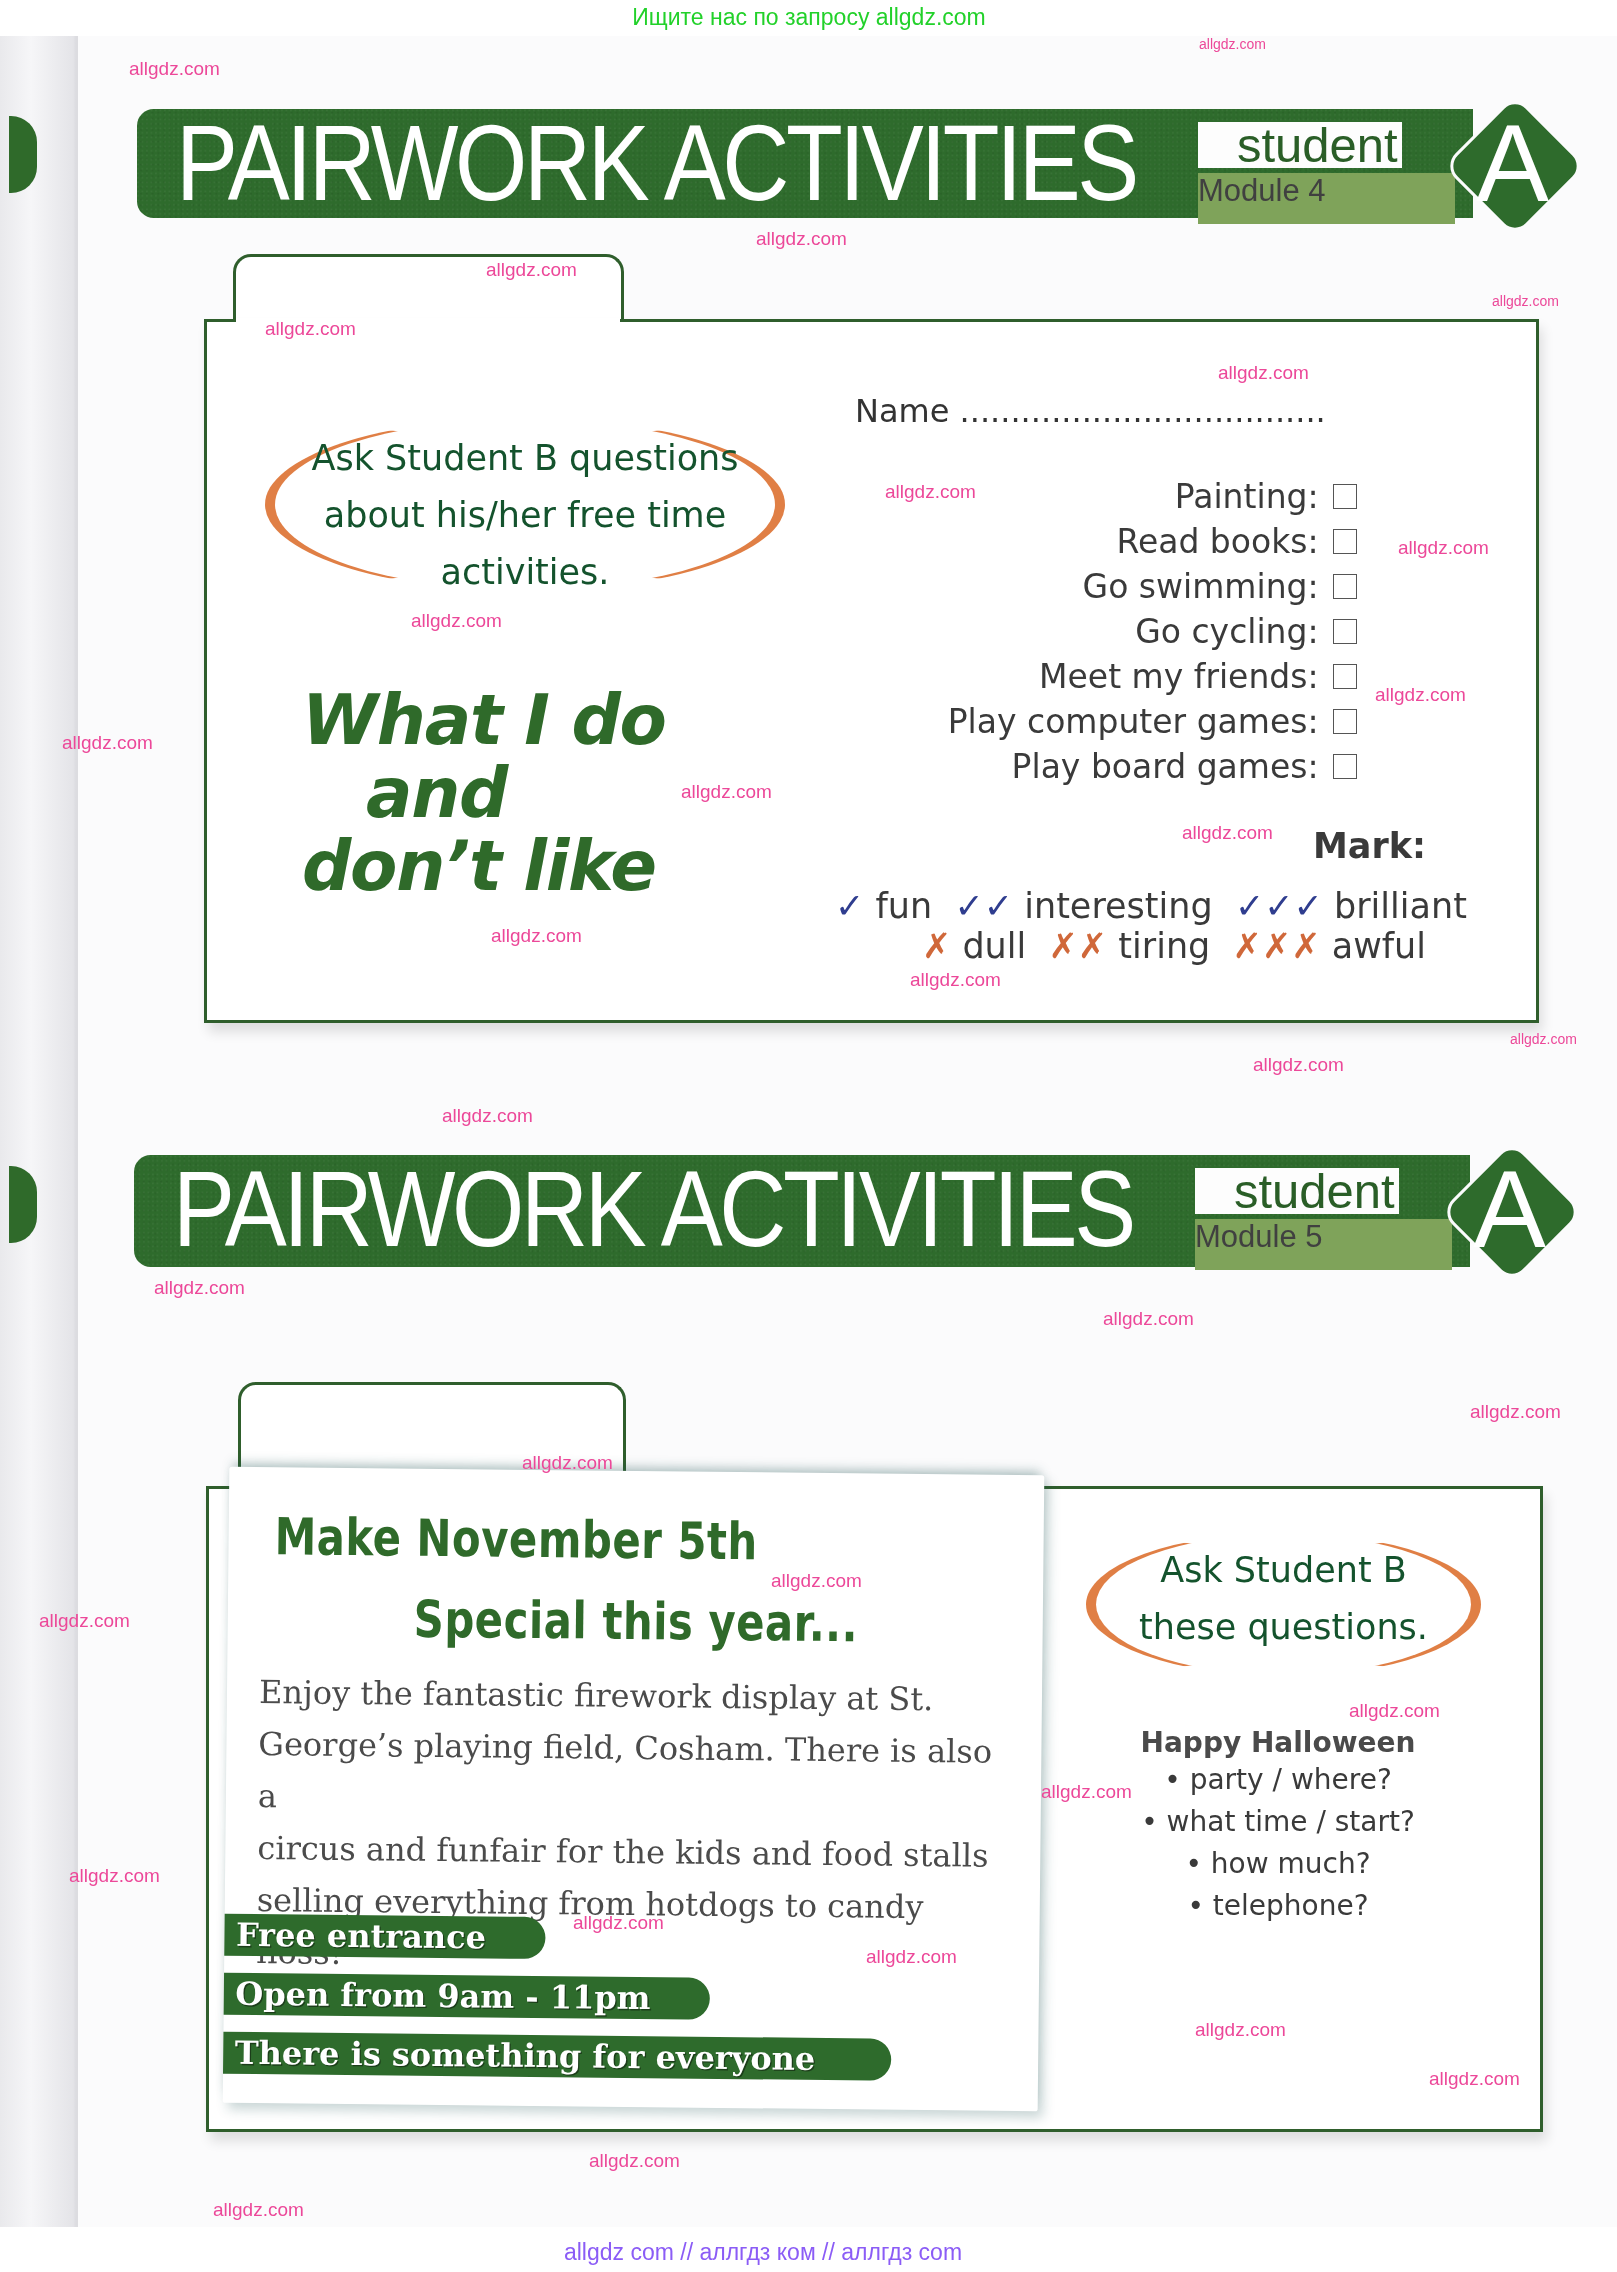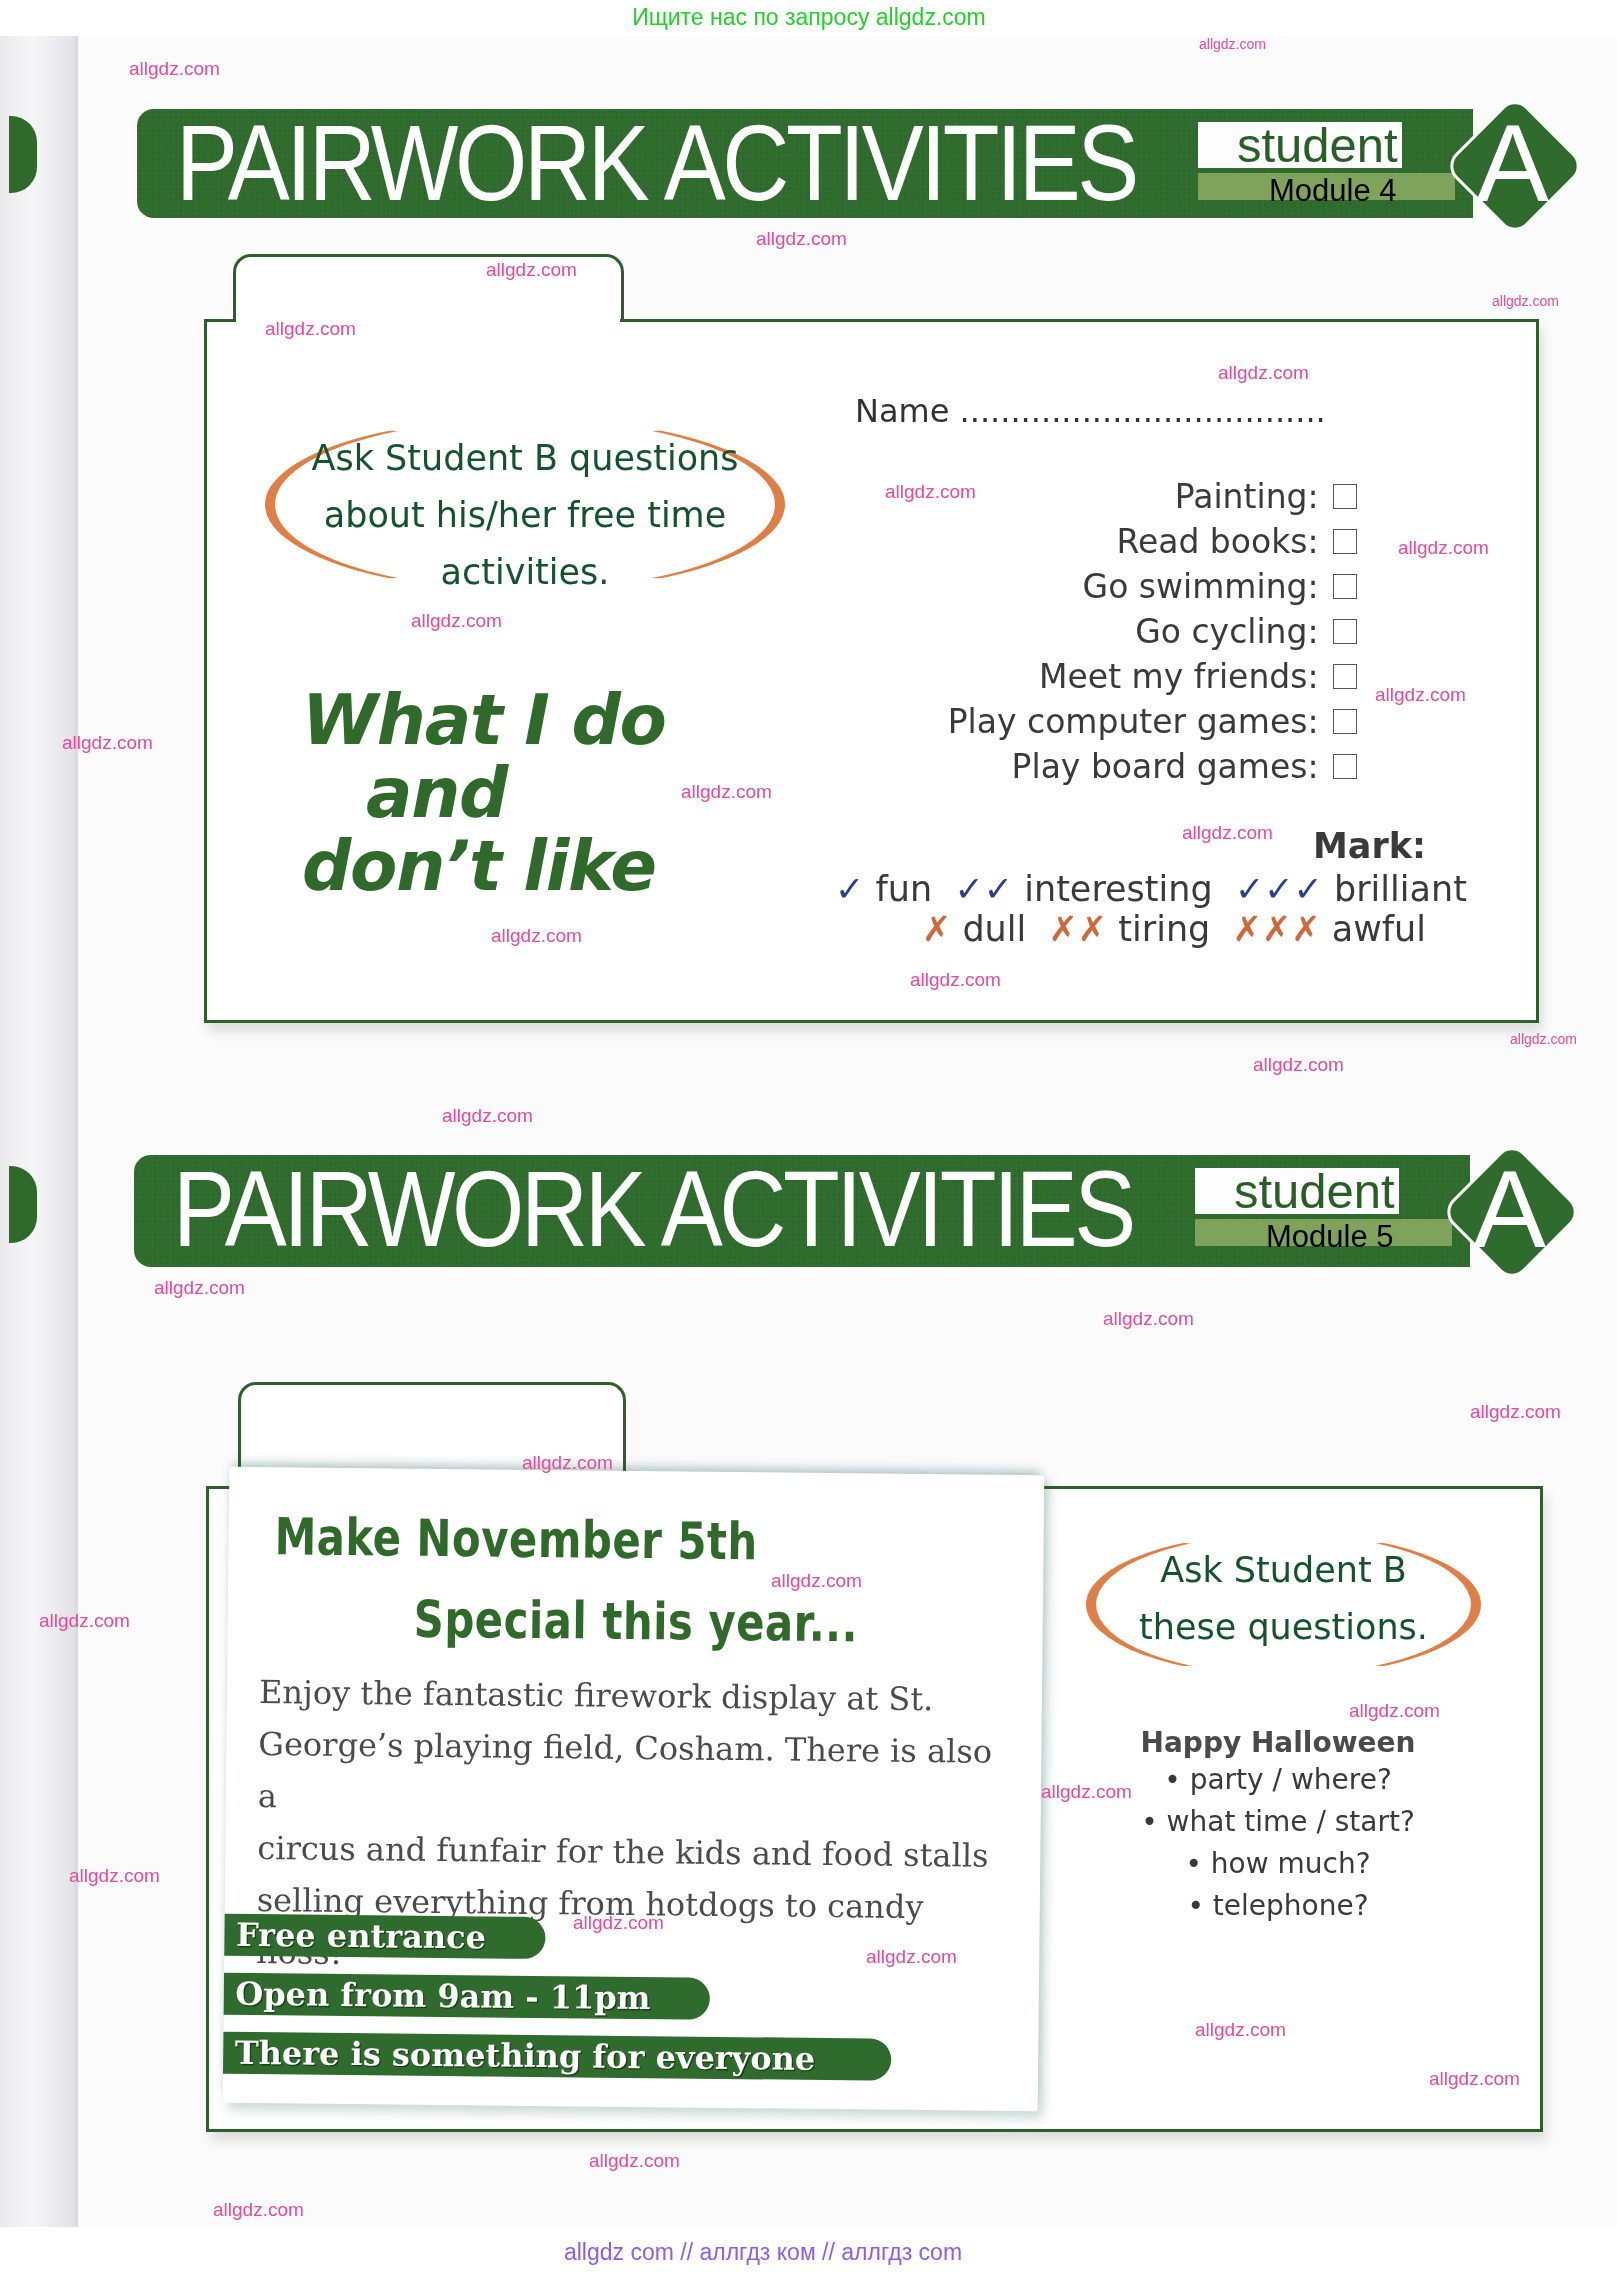--- a/index.html
+++ b/index.html
@@ -24,23 +24,23 @@
              background:#2e6b2c;
              background-image:radial-gradient(circle at 20% 30%, rgba(255,255,255,0.05) 0.6px, transparent 1.3px),
                               radial-gradient(circle at 70% 60%, rgba(0,0,0,0.08) 0.6px, transparent 1.3px);
              background-size:4.5px 4.5px, 5.8px 5.8px; }
   .hdr-title { position:absolute; left:39px; top:5.1px; font-family:"Liberation Sans", sans-serif; font-size:108px;
                color:#ffffff; letter-spacing:-3.9px; line-height:98px; transform:scaleX(0.86); transform-origin:left center;
                white-space:nowrap; }
   .hdr-student { position:absolute; left:1061px; top:13px; width:204px; height:46px; background:#fdfdfd;
                  color:#2a5e27; font-family:"Liberation Sans", sans-serif; font-size:49px; line-height:46px;
                  text-align:left; padding-left:39px; box-sizing:border-box; }
-  .hdr-module { position:absolute; left:1061px; top:64px; width:257px; height:27px; background:#7fa35a;
-                color:#000000; font-family:"Liberation Sans", sans-serif; font-size:31px; line-height:36px;
-                padding-left:71px; box-sizing:border-box; }
+  .hdr-module { position:absolute; left:1061px; top:64px; width:257px; height:51px; background:#7fa35a;
+                color:#404040; font-family:"Liberation Sans", sans-serif; font-size:31px; line-height:36px;
+                box-sizing:border-box; }
   .hdr-badge { position:absolute; left:1303px; top:-18px; width:145px; height:145px; }
   .hdr-badge-shape { position:absolute; left:24.4px; top:24.4px; width:96px; height:96px; background:#2e6b2c;
                      transform:rotate(45deg); border-radius:18px; border:3.9px solid #fbfbfc; }
   .hdr-badge-letter { position:absolute; left:0; top:0; width:145px; height:145px; text-align:center;
                       line-height:145px; font-family:"Liberation Sans", sans-serif; font-size:109px; color:#fff; }
 
   
   .panel { border:3.2px solid #2f5e2c; background:#ffffff; box-shadow:3.9px 9px 11.6px rgba(0,0,0,0.12); box-sizing:border-box; }
   .tab { border:3.2px solid #2f5e2c; border-bottom:none; border-radius:18px 18px 0 0; background:#ffffff; box-sizing:border-box; }
   .tab-cover { background:#ffffff; }
@@ -146,21 +146,21 @@
     <span class="checkbox"></span>
   </div>
   <div class="check-row">
     <span class="check-label">Play board games:</span>
     <span class="checkbox"></span>
   </div>
 </div>
 
 <div class="abs" style="left:835px;top:826px;width:591px;">
   <div class="mark-title" style="text-align:right;">Mark:</div>
-  <div class="mark-row" style="margin-top:3px;">
+  <div class="mark-row" style="margin-top:20px;">
     <span class="tick">✓</span>
     <span>fun</span>&nbsp;
     <span class="tick">✓✓</span>
     <span>interesting</span>&nbsp;
     <span class="tick">✓✓✓</span>
     <span>brilliant</span>
   </div>
   <div class="mark-row">
     <span class="cross">✗</span>
     <span>dull</span>&nbsp;

